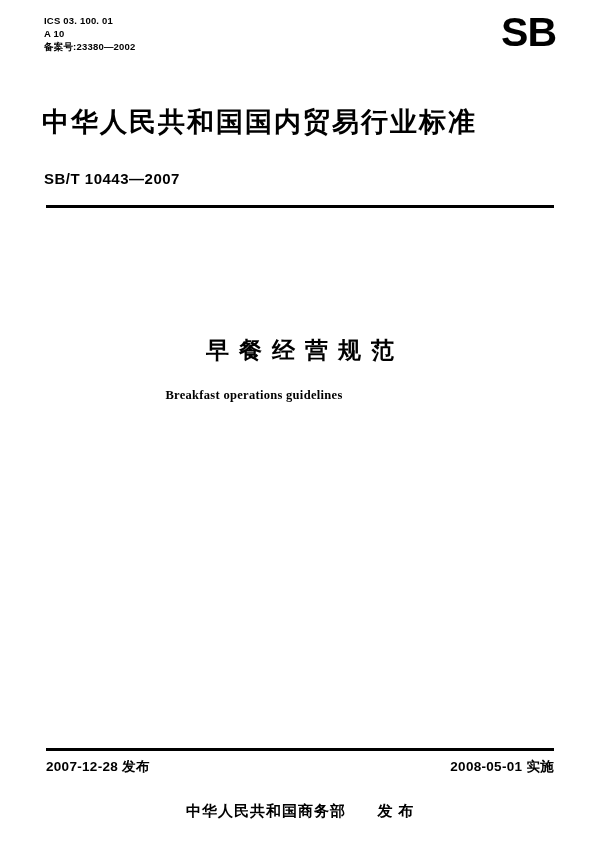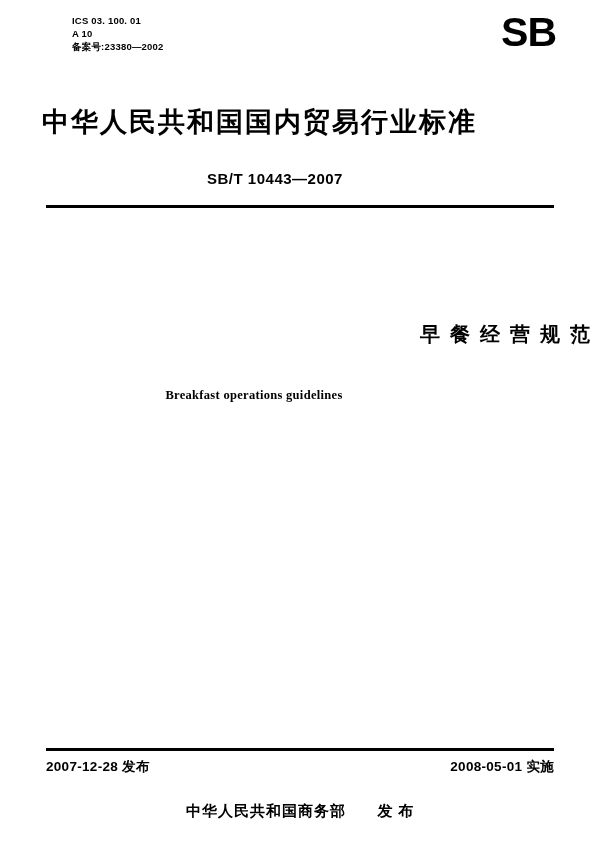--- a/index.html
+++ b/index.html
@@ -22,21 +22,20 @@
     box-sizing: border-box;
   }
 
   
   .header {
     position: absolute;
     top: 14px;
     left: 44px;
     right: 44px;
     height: 80px;
-    margin-left: 28px;
   }
   .ics-block {
     position: absolute;
     top: 0;
     left: 0;
     font-family: "Liberation Sans", sans-serif;
     font-size: 9.5px;
     line-height: 13px;
     font-weight: bold;
     letter-spacing: 0.2px;
@@ -67,44 +66,45 @@
     font-family: "Liberation Serif", serif;
     font-size: 27px;
     font-weight: bold;
     letter-spacing: 2px;
   }
   .std-number {
     position: absolute;
     top: 170px;
     left: 0;
     right: 50px;
-    text-align: center;
+    text-align: left;
     font-family: "Liberation Sans", sans-serif;
     font-size: 15px;
     font-weight: bold;
     letter-spacing: 0.5px;
+    padding-left: 44px;
   }
   .rule-top {
     position: absolute;
     top: 205px;
     left: 46px;
     width: 508px;
     height: 3px;
     background: #000000;
   }
 
   
   .doc-title {
     position: absolute;
-    top: 321px;
+    top: 335px;
     left: 0;
     width: 600px;
-    text-align: right;
+    text-align: center;
     font-family: "Liberation Serif", serif;
-    font-size: 20px;
+    font-size: 23px;
     font-weight: bold;
     letter-spacing: 10px;
     text-indent: 10px;
   }
   .doc-title-en {
     position: absolute;
     top: 388px;
     left: 0;
     width: 508px;
     text-align: center;

